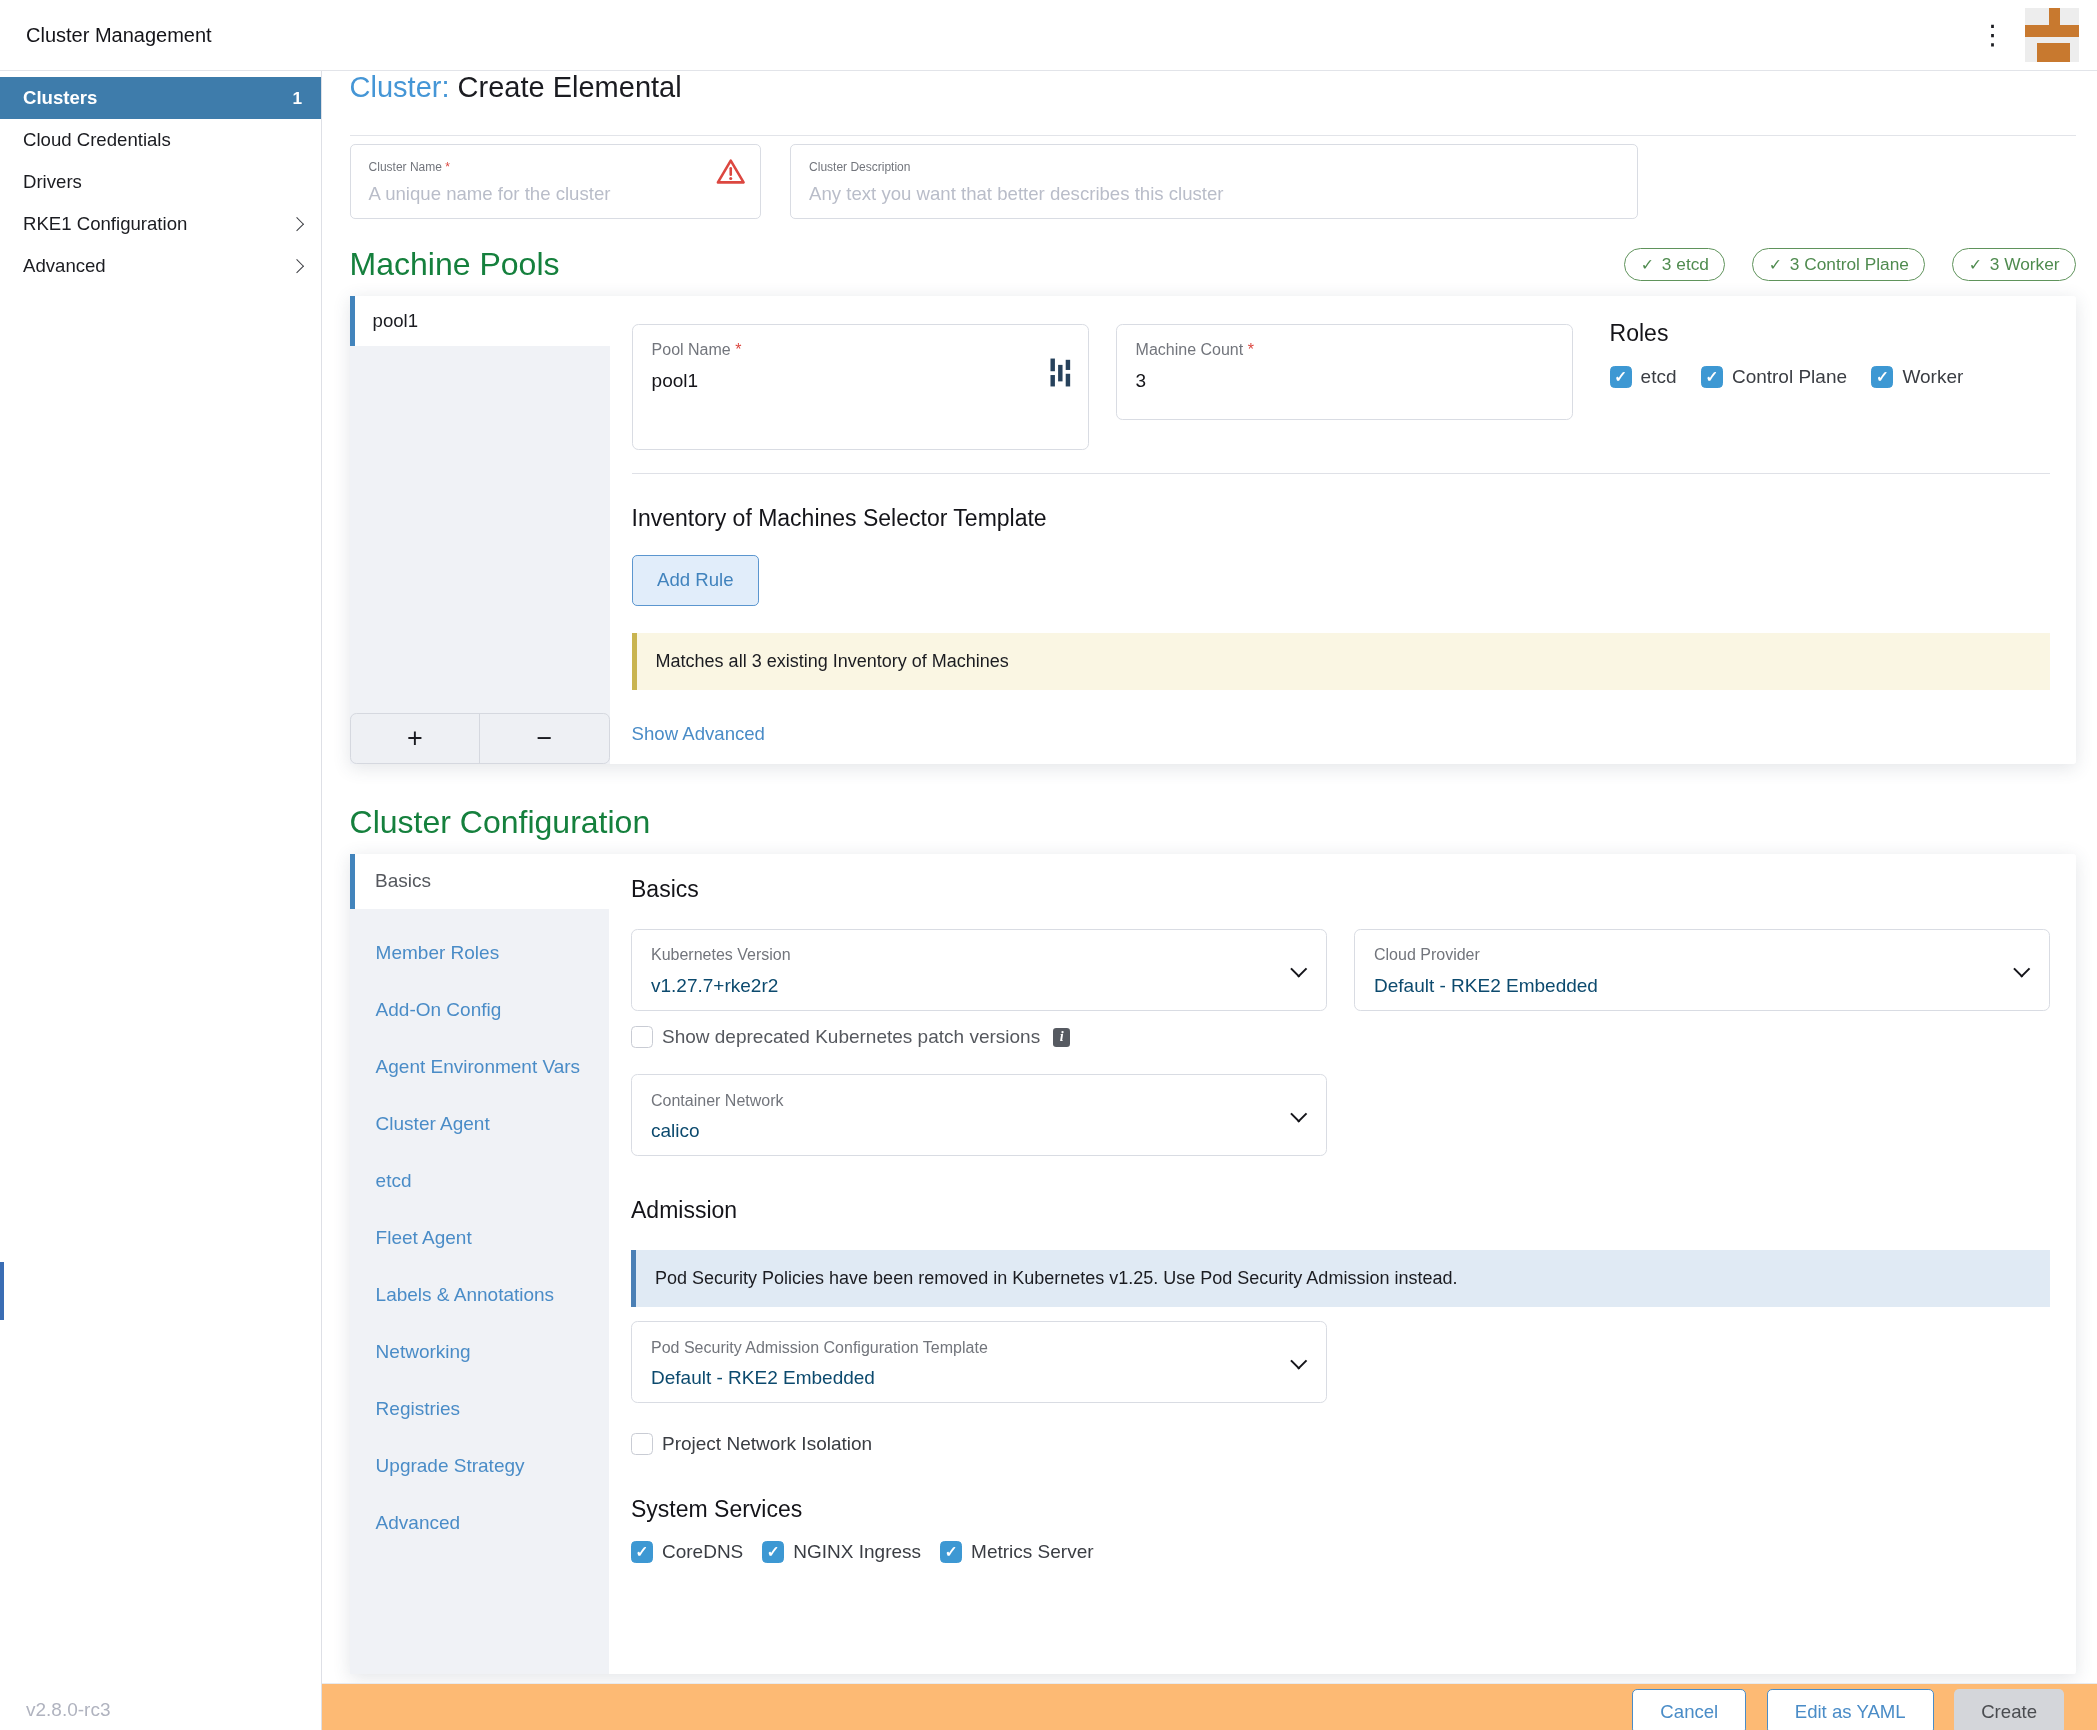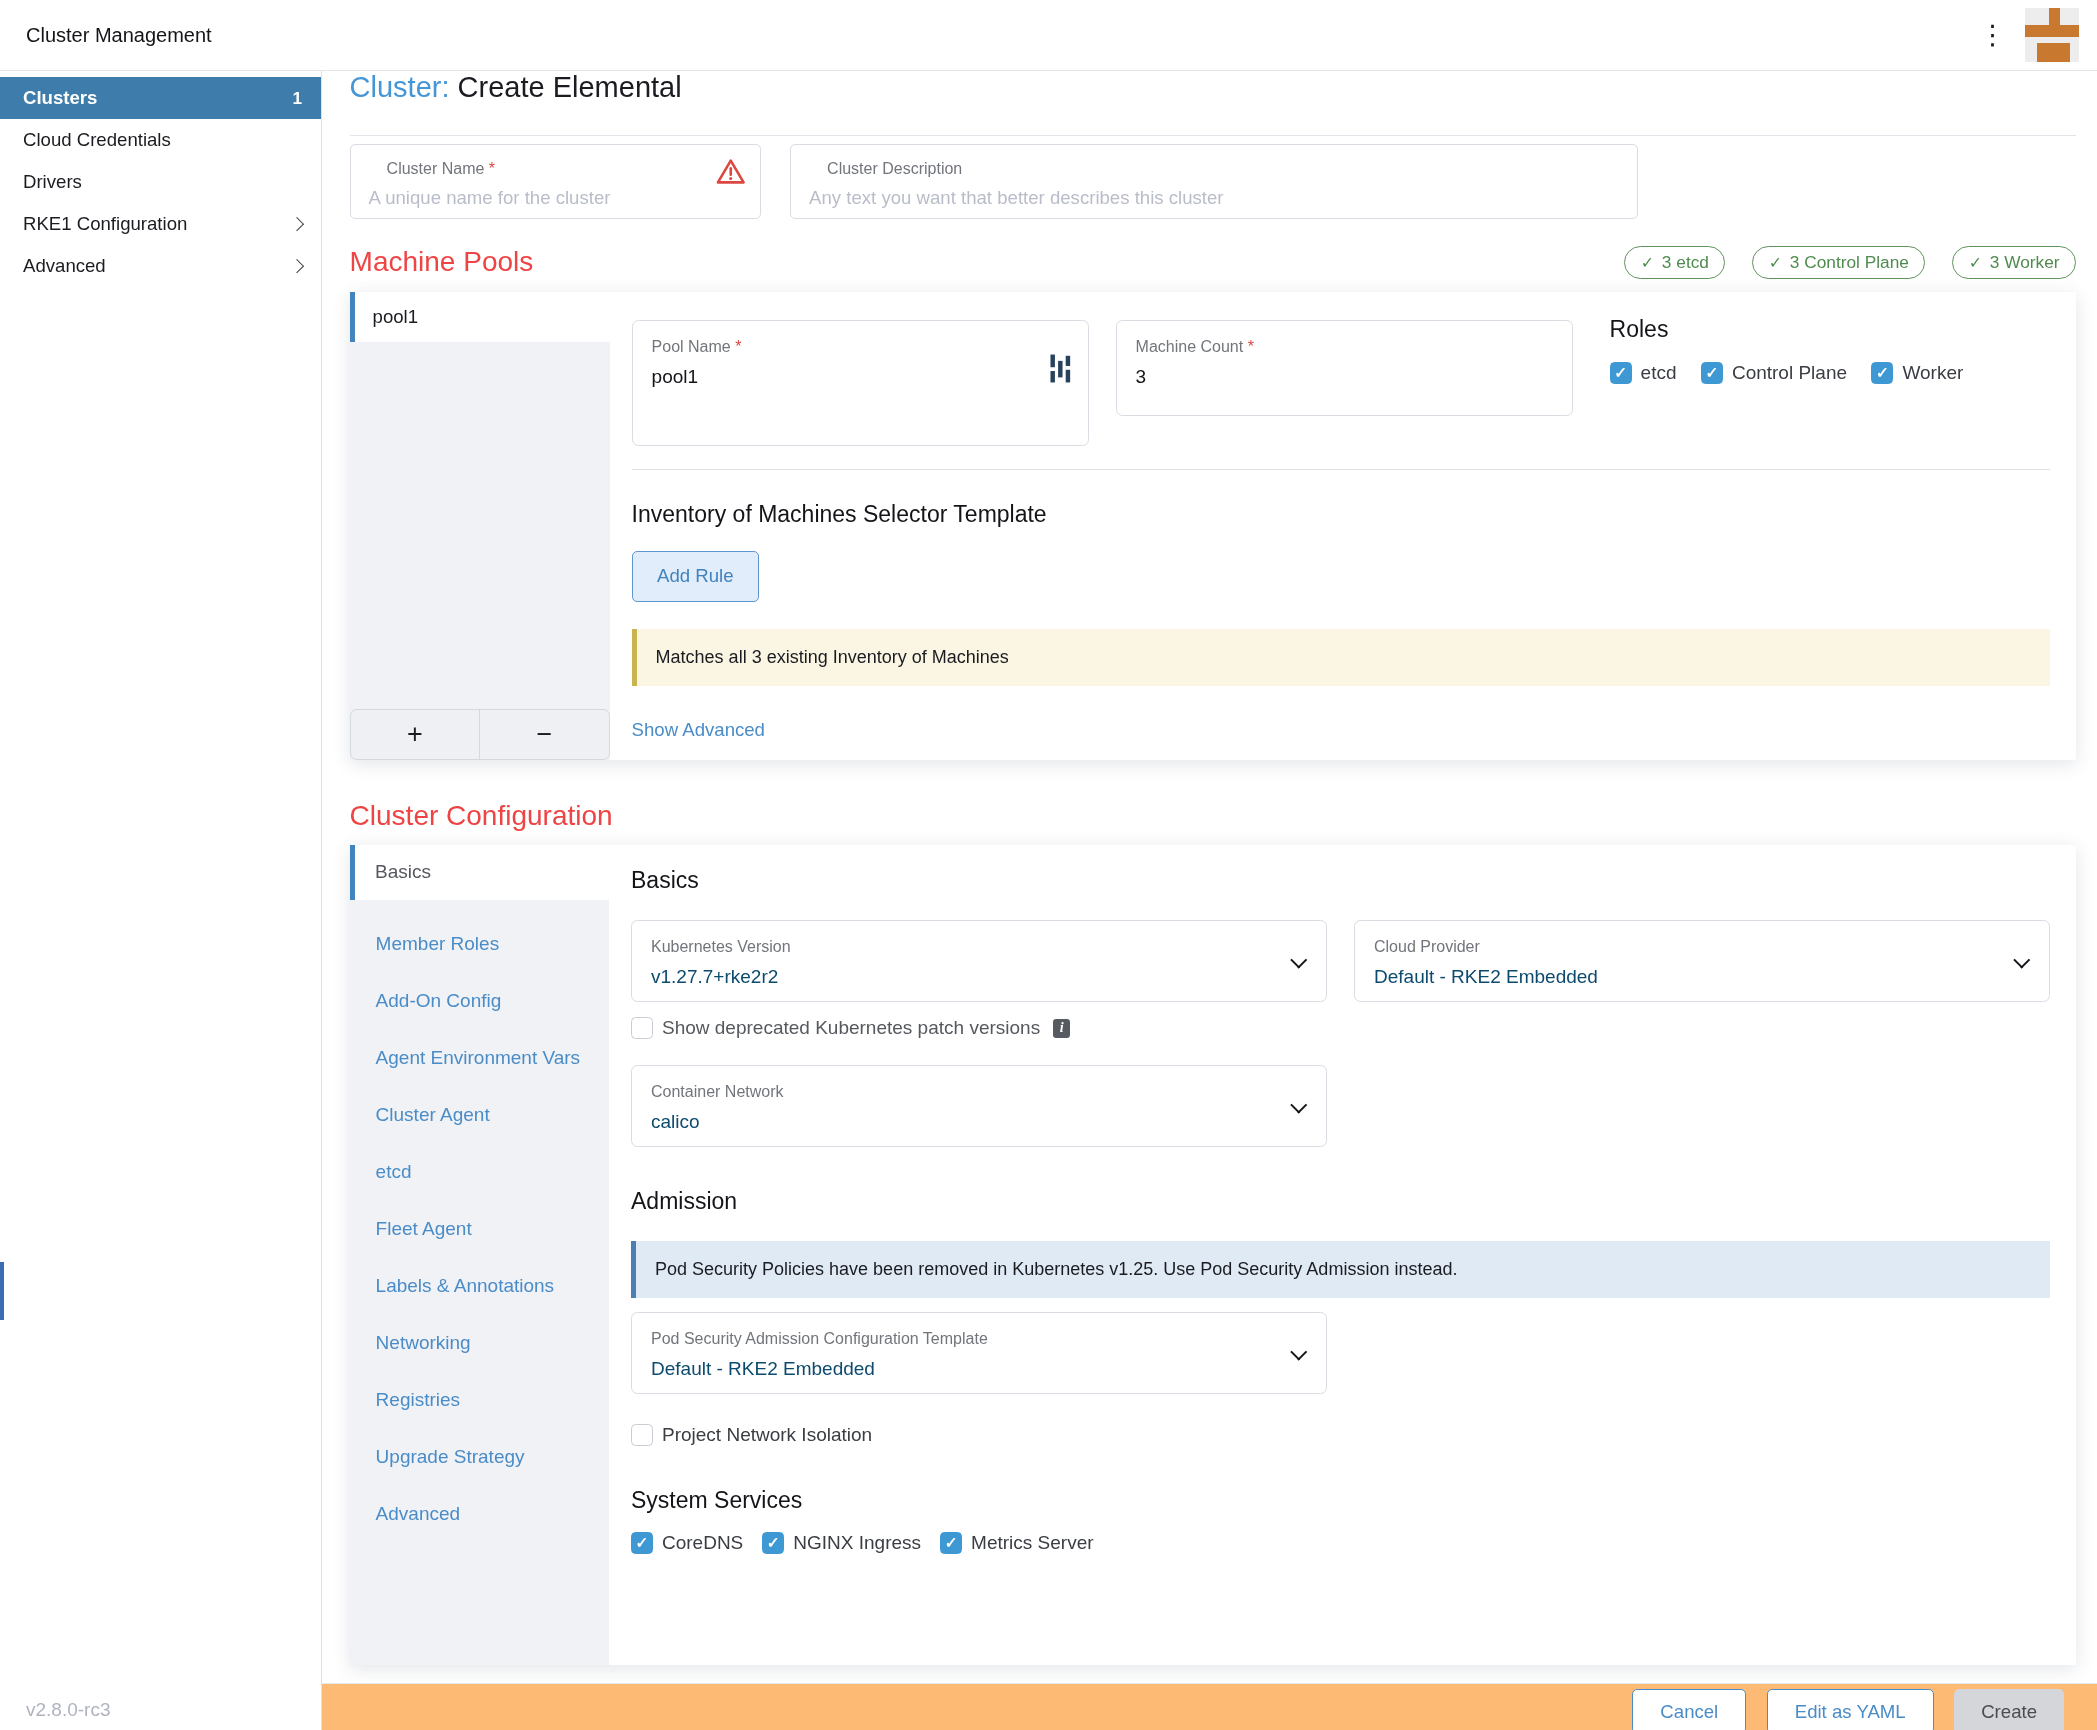--- a/index.html
+++ b/index.html
@@ -43,29 +43,29 @@
   
   .page-title { font-size:29px; font-weight:400; }
   .page-title .prefix { color:#4596d6; }
   .divider { border:none; border-top:1.3px solid #e2e4e9; margin-top:31px; }
   
   .field-row { display:flex; gap:29.5px; margin-top:7.7px; }
   .field-box {
     border:1.3px solid #d9dce3; border-radius:5.1px; background:#fff;
     padding:15.4px 18px; height:75px; position:relative; cursor:text;
   }
-  .field-box .f-label { font-size:16px; color:#72757c; display:block;margin-left:18px; }
+  .field-box .f-label { font-size:12px; color:#72757c; display:block; }
   .field-box .f-label .req { color:#dc4740; }
   .field-box .f-placeholder { display:block; margin-top:9px; font-size:18.6px; color:#b9bdc9; }
   .box-name { width:411px; }
   .box-desc { width:848px; }
   .warn-icon { position:absolute; top:13px; right:14px; }
   
   .section-head { display:flex; align-items:center; margin-top:27px; }
-  .h2 { font-size:28px; font-weight:400; color:#ef4444; }
+  .h2 { font-size:32px; font-weight:400; color:#15803d; }
   .badge-group { margin-left:auto; display:flex; gap:27px; }
   .pill {
     display:flex; align-items:center; gap:7.7px;
     border:1.3px solid #5f935b; color:#4f8b4f; border-radius:26px;
     padding:5.1px 15.4px; font-size:17.3px; background:#fff;
   }
   .pill .tick { font-size:16px; }
   .card {
     margin-top:13px; display:flex; background:#fff;
     box-shadow:0 3.8px 18px rgba(60,70,90,0.14); border-radius:2.6px;

